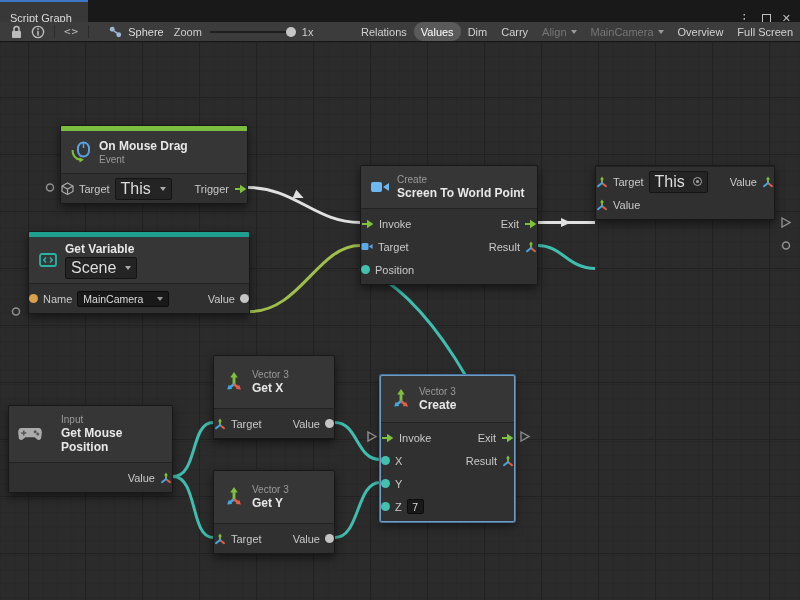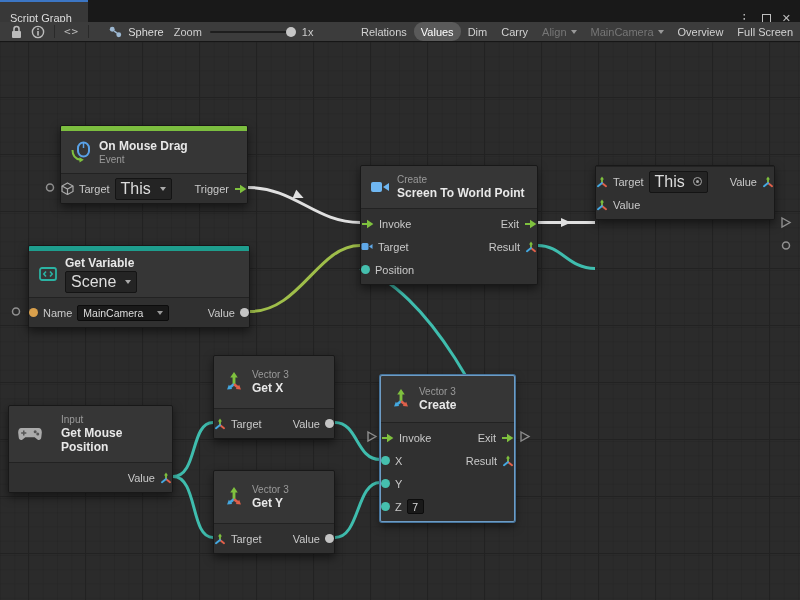--- a/index.html
+++ b/index.html
@@ -194,21 +194,21 @@
             <svg width="13" height="10" viewBox="0 0 13 10">
                 <path d="M1 5 H6" stroke="#7FC13E" stroke-width="2"></path>
                 <path d="M6 0.8 L12.4 5 L6 9.2 Z" fill="#7FC13E"></path>
               </svg>
           </span>
         </span>
       </div>
     </div>
   </div>
 
-  <div class="node" style="left:28px;top:203px;width:222px;">
+  <div class="node" style="left:28px;top:189px;width:222px;">
     <div class="accent" style="background:#1E9E8E;"></div>
     <div class="nheader h46">
       <span class="icn">
         <svg width="20" height="20" viewBox="0 0 20 20">
             <rect x="2" y="4" width="16" height="12" rx="2" fill="none" stroke="#2BB3A3" stroke-width="1.8"></rect>
             <path d="M8 7.5 L5.8 10 L8 12.5 M12 7.5 L14.2 10 L12 12.5" stroke="#2BB3A3" fill="none" stroke-width="1.6"></path>
           </svg>
       </span>
       <div class="ntext">
         <div class="ntitle">Get Variable</div>

